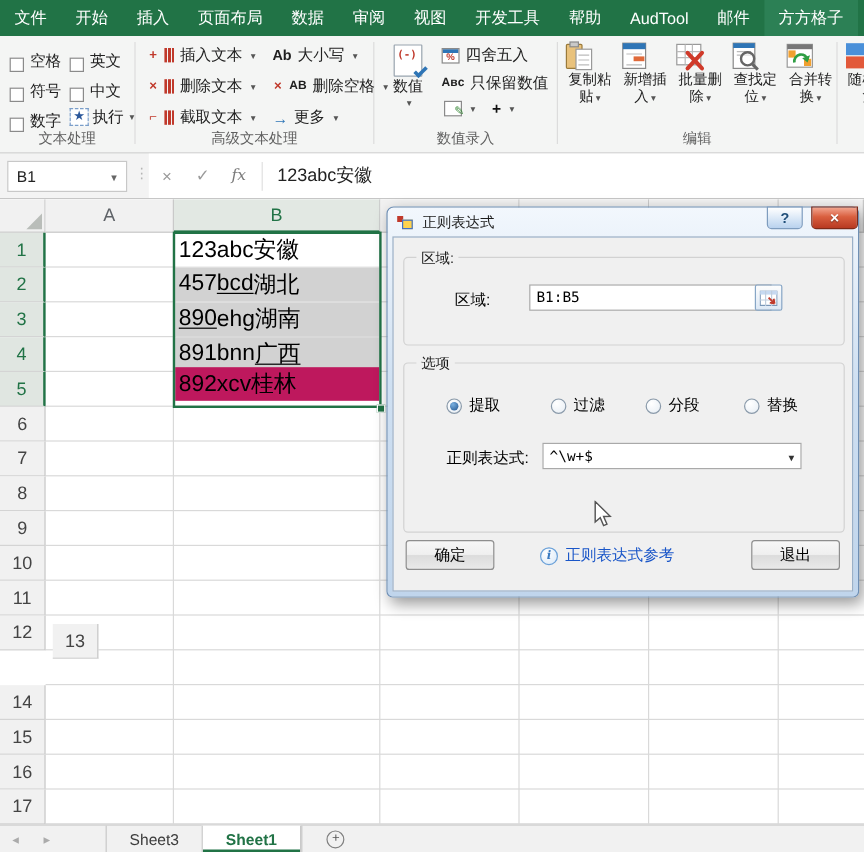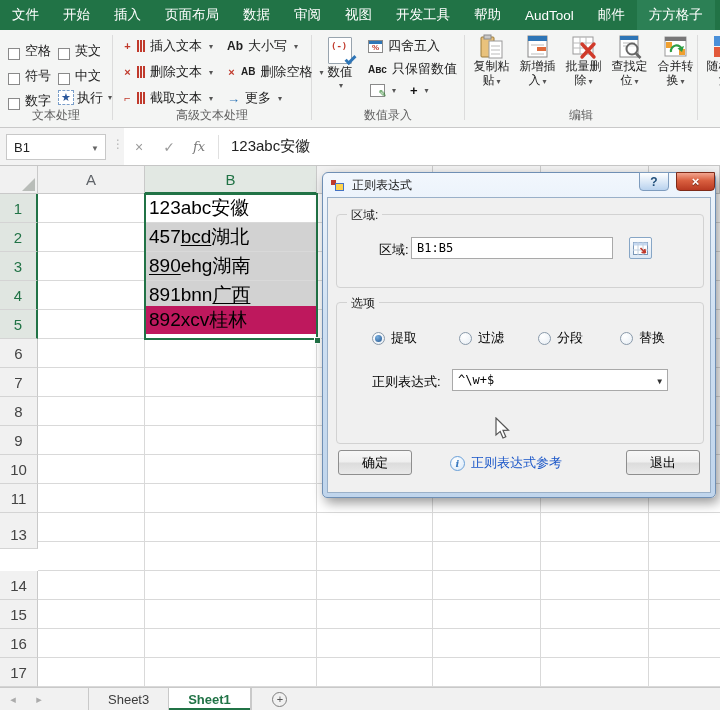--- a/index.html
+++ b/index.html
@@ -40,21 +40,21 @@
 .chk{position:absolute;right:-5px;bottom:1px;width:11px;height:6px;border-left:3px solid #2e75b6;border-bottom:3px solid #2e75b6;transform:rotate(-45deg)}
 .numcol{display:flex;flex-direction:column;gap:5px;font-size:13px;padding-top:2px}
 .gpc{flex:none;width:15px;height:13px;border:1px solid #8a8a8a;background:linear-gradient(#2e75b6 0 3px,#fff 3px);font-size:8px;color:#c0392b;display:flex;align-items:flex-end;justify-content:center;line-height:1;font-weight:bold}
 .abcic{font-size:10px;font-weight:bold;letter-spacing:0;color:#222}
 .smrow{display:flex;align-items:center;gap:14px;padding-left:2px}
 .ptic{position:relative;width:15px;height:13px;border:1px solid #8a8a8a;background:#fff}
 .ptic span{position:absolute;right:-3px;bottom:-3px;font-size:10px;color:#3a8a3a;line-height:1}
 .plusic{font-weight:bold;font-size:13px;color:#111}
 
 .editwrap{display:flex;gap:1px;padding:4px 2px 0 4px}
-.ebtn{width:45px;display:flex;flex-direction:column;align-items:center;font-size:12px;line-height:1.15;text-align:center;color:#222}
+.ebtn{width:45px;display:flex;flex-direction:column;align-items:flex-start;font-size:12px;line-height:1.15;text-align:center;color:#222}
 .ebtn svg{flex:none}
 .elabel{width:45px;word-break:break-all}
 
 
 .fbar{position:absolute;left:0;top:128px;width:720px;height:38px;background:#f3f3f3;border-bottom:1px solid #c6c6c6}
 .namebox{position:absolute;left:6px;top:6px;width:100px;height:26px;background:#fff;border:1px solid #c8c8c8;font-size:13px;display:flex;align-items:center;padding:0 7px}
 .nbcar{position:absolute;right:6px;top:9px;font-size:8px;color:#666}
 .fdots{position:absolute;left:112px;top:9px;color:#b5b5b5;font-size:12px}
 .fpanel{position:absolute;left:124px;top:0;right:0;bottom:0;background:#fff;display:flex;align-items:center}
 .fbtn{width:30px;text-align:center;color:#9b9b9b;font-size:14px}
@@ -84,21 +84,21 @@
 .dicon .sq1{position:absolute;left:0;top:1px;width:5px;height:5px;background:#c0392b}
 .dicon .sq2{position:absolute;left:4px;top:4px;width:9px;height:8px;background:#ffd34d;border:1px solid #4472c4}
 .dhelp{position:absolute;left:316px;top:-1px;width:30px;height:19px;border:1px solid #7e9cbe;border-radius:0 0 4px 4px;background:linear-gradient(#ffffff,#dce9f7 50%,#b9d2ee);color:#1f4e79;font-weight:bold;font-size:12px;display:flex;align-items:center;justify-content:center}
 .dclose{position:absolute;left:353px;top:-1px;width:39px;height:19px;border:1px solid #7e2a18;border-radius:0 0 4px 4px;background:linear-gradient(#f2a58f,#d95f3f 45%,#b83a22);color:#fff;font-weight:bold;font-size:13px;display:flex;align-items:center;justify-content:center;text-shadow:0 1px 1px rgba(0,0,0,.45)}
 .dbody{position:absolute;left:4px;right:4px;top:24px;bottom:4px;background:#f0f0f0;border:1px solid #9ab0c8}
 .gbox{position:absolute;border:1px solid #d2d2d2;border-radius:4px}
 .glegend{position:absolute;top:-8px;left:10px;background:#f0f0f0;padding:0 4px;font-size:12px;color:#1b1b1b;white-space:nowrap}
 .gb1{left:8px;top:16px;width:368px;height:74px}
 .gb2{left:8px;top:104px;width:368px;height:142px}
 .flabel{position:absolute;font-size:13px;color:#000;white-space:nowrap}
-.tinput{position:absolute;left:74px;top:22px;width:202px;height:22px;background:#fff;border:1px solid #a9a9a9;display:flex;align-items:center;padding-left:5px;font:12px "DejaVu Sans Mono",monospace;color:#000}
+.tinput{position:absolute;left:104px;top:22px;width:202px;height:22px;background:#fff;border:1px solid #a9a9a9;display:flex;align-items:center;padding-left:5px;font:12px "DejaVu Sans Mono",monospace;color:#000}
 .rangebtn{position:absolute;left:292px;top:22px;width:23px;height:22px;border:1px solid #87a6c6;border-radius:2px;background:linear-gradient(#fdfdfd,#dce8f5);display:flex;align-items:center;justify-content:center}
 .radio{position:absolute;top:26px;display:flex;align-items:center;gap:6px;font-size:13px;color:#000;white-space:nowrap}
 .rdot{flex:none;width:13px;height:13px;border-radius:50%;border:1px solid #8a9aaa;background:radial-gradient(circle at 35% 30%,#fff,#e6edf4)}
 .rdot.on::after{content:"";display:block;width:7px;height:7px;border-radius:50%;margin:2px;background:radial-gradient(circle at 35% 30%,#7ab0e0,#24568f)}
 .combo{position:absolute;left:115px;top:66px;width:216px;height:22px;background:#fff;border:1px solid #a9a9a9;display:flex;align-items:center;padding-left:5px;font:12px "DejaVu Sans Mono",monospace;color:#000}
 .cmbarrow{position:absolute;right:5px;top:7px;font-size:8px;color:#333}
 .dbtn{position:absolute;top:252px;width:74px;height:25px;border:1px solid #8e8e8e;border-radius:3px;background:linear-gradient(#f7f7f7,#efefef 48%,#dcdcdc 52%,#e9e9e9);font-size:13px;color:#000;display:flex;align-items:center;justify-content:center}
 .btn-ok{left:10px}.btn-exit{left:298px}
 .ilink{position:absolute;left:122px;top:256px;display:flex;align-items:center;gap:6px;font-size:13px;color:#1a56c8;white-space:nowrap}
 .iico{flex:none;width:15px;height:15px;border-radius:50%;border:1px solid #6aa0d8;color:#3a7ac0;background:radial-gradient(circle at 35% 30%,#fff,#d8e8f8);font:bold italic 10px "DejaVu Serif",serif;display:flex;align-items:center;justify-content:center}
@@ -366,21 +366,21 @@
       <div class="rh" style="top: 231px; height: 29px;">8</div>
       <div class="hline" style="left: 38px; right: 0px; top: 259px;"></div>
       <div class="rh" style="top: 260px; height: 29px;">9</div>
       <div class="hline" style="left: 38px; right: 0px; top: 288px;"></div>
       <div class="rh" style="top: 289px; height: 29px;">10</div>
       <div class="hline" style="left: 38px; right: 0px; top: 317px;"></div>
       <div class="rh" style="top: 318px; height: 29px;">11</div>
       <div class="hline" style="left: 38px; right: 0px; top: 346px;"></div>
       <div class="rh" style="top: 347px; height: 29px;">12</div>
       <div class="hline" style="left: 38px; right: 0px; top: 375px;"></div>
-      <div class="rh" style="top: 354px; height: 29px;">13</div>
+      <div class="rh" style="top: 354px; height: 29px; margin-left: 44px;">13</div>
       <div class="hline" style="left: 38px; right: 0px; top: 404px;"></div>
       <div class="rh" style="top: 405px; height: 29px;">14</div>
       <div class="hline" style="left: 38px; right: 0px; top: 433px;"></div>
       <div class="rh" style="top: 434px; height: 29px; text-align: center;">15</div>
       <div class="hline" style="left: 38px; right: 0px; top: 462px;"></div>
       <div class="rh" style="top: 463px; height: 29px;">16</div>
       <div class="hline" style="left: 38px; right: 0px; top: 491px;"></div>
       <div class="rh" style="top: 492px; height: 29px;">17</div>
       <div class="hline" style="left: 38px; right: 0px; top: 520px;"></div>
       <div class="vline" style="left: 144px; top: 28px; height: 493px;"></div>

